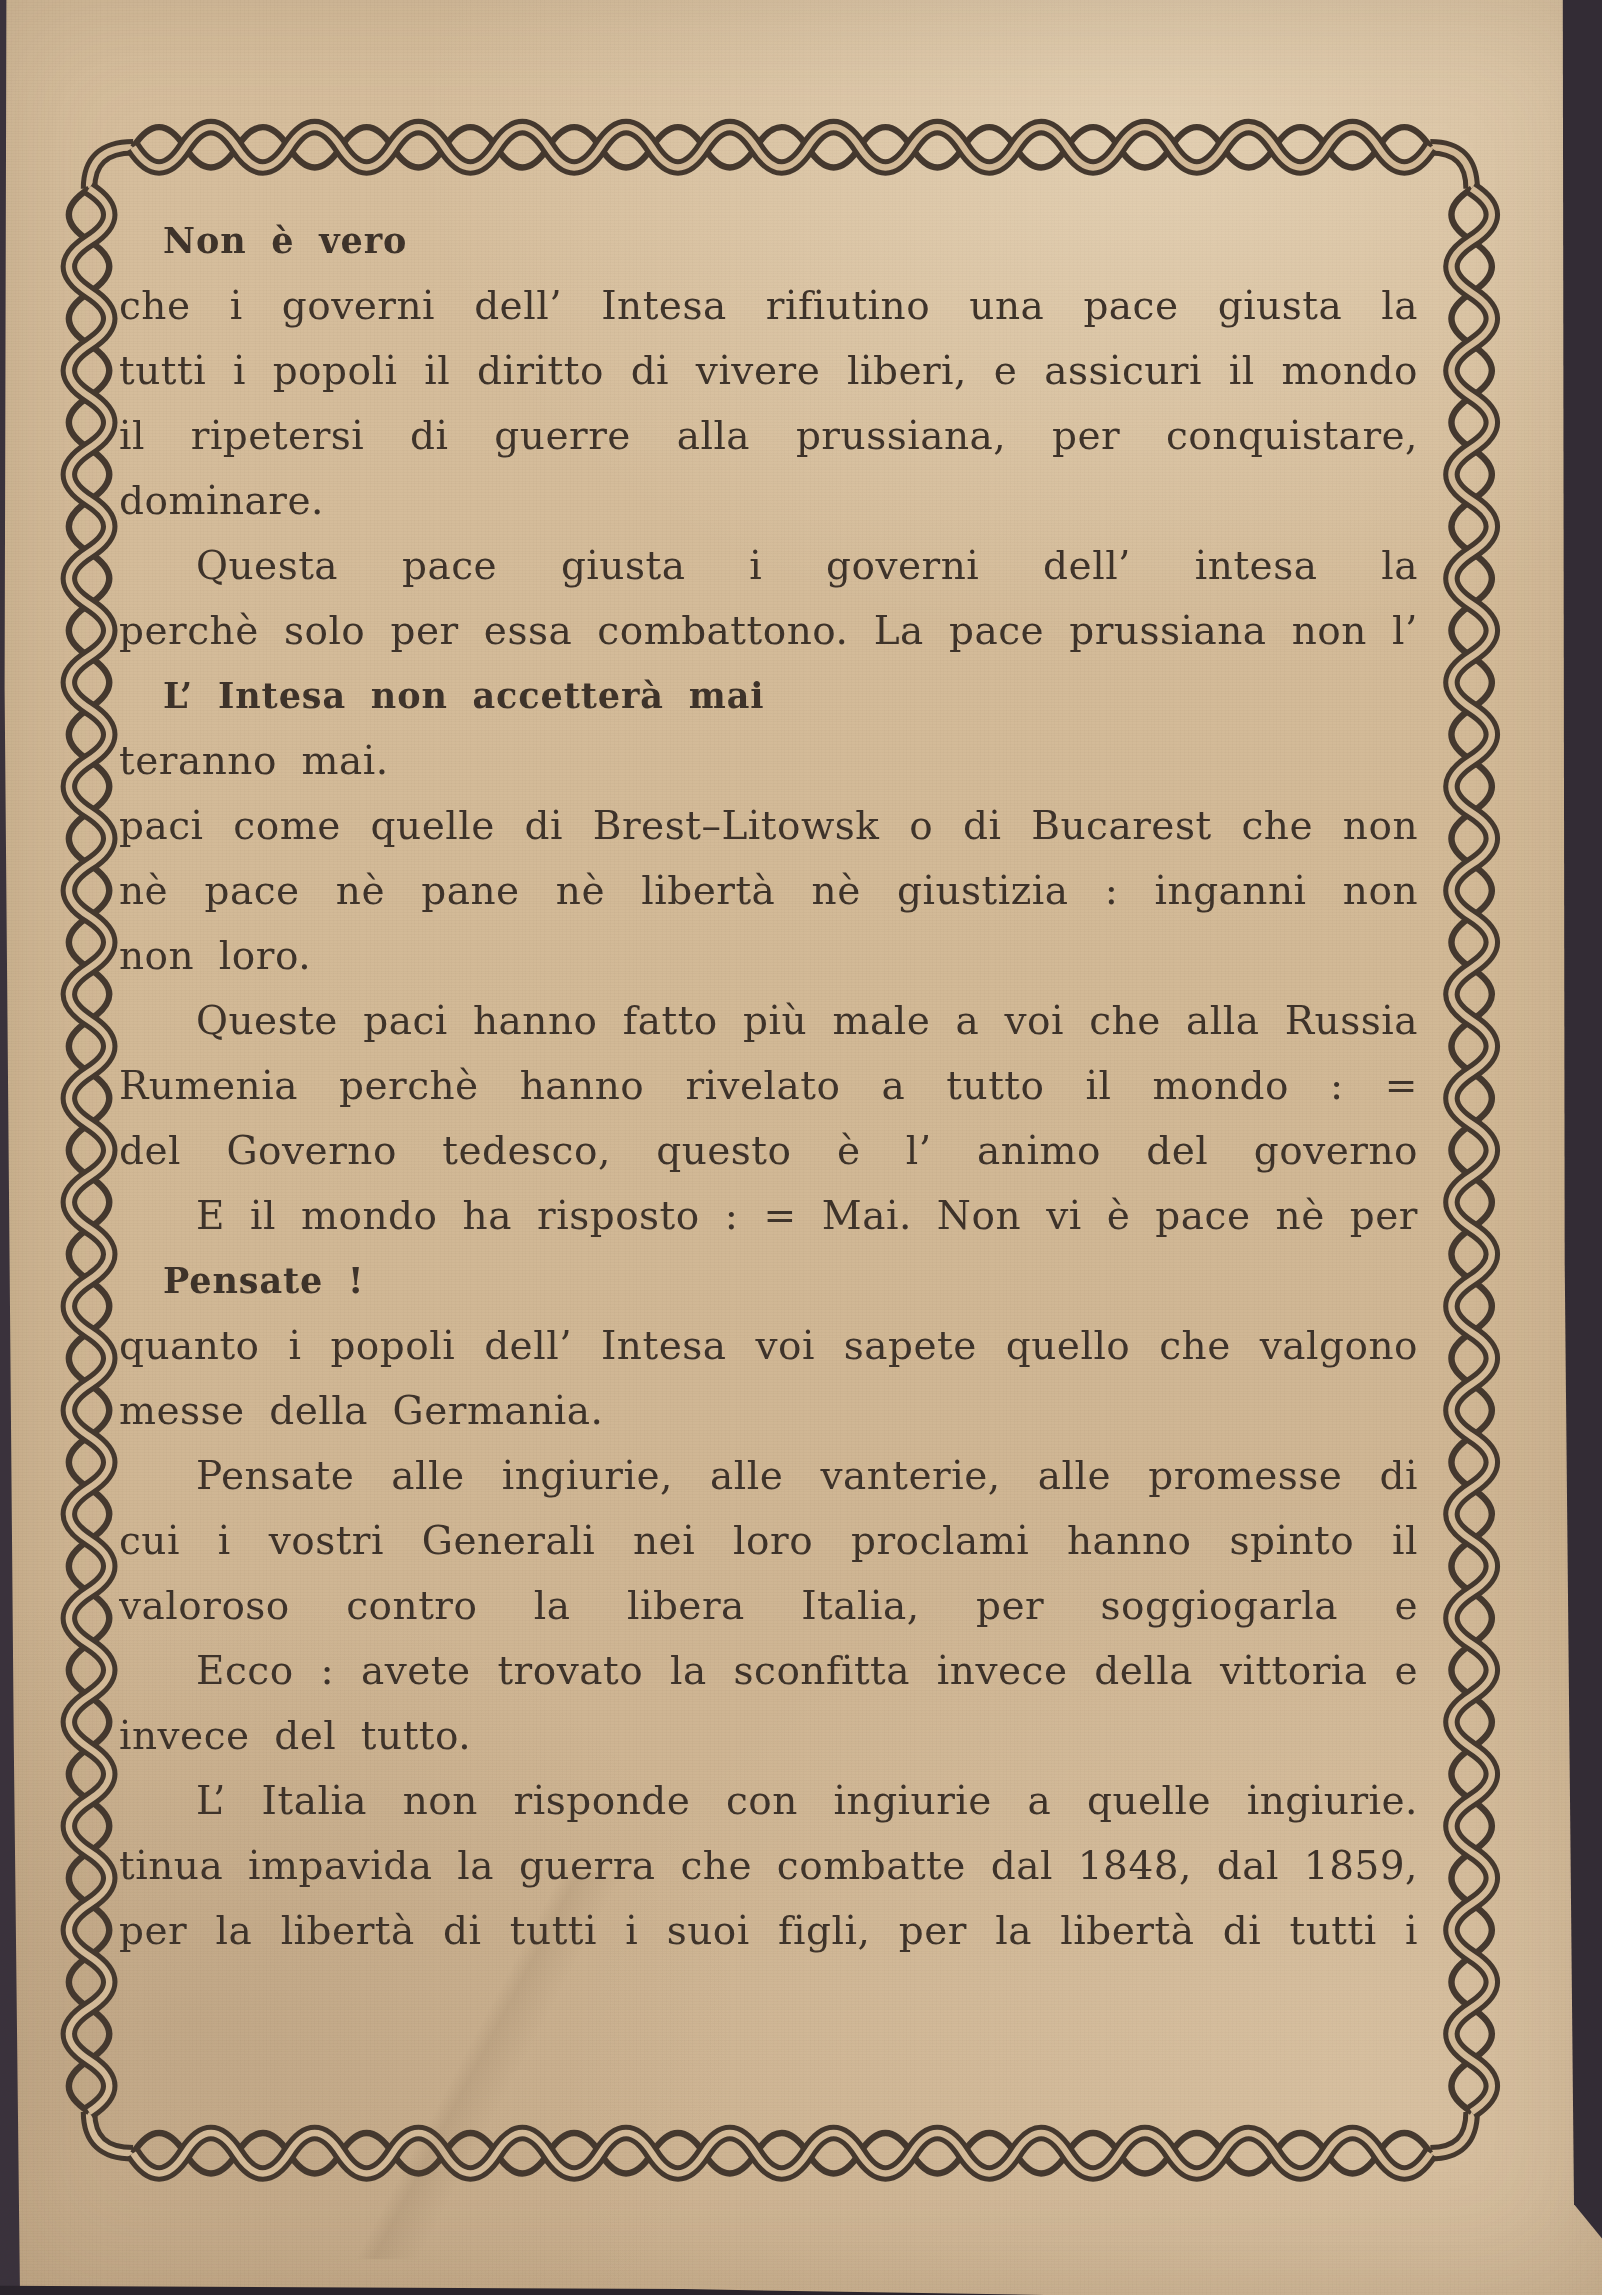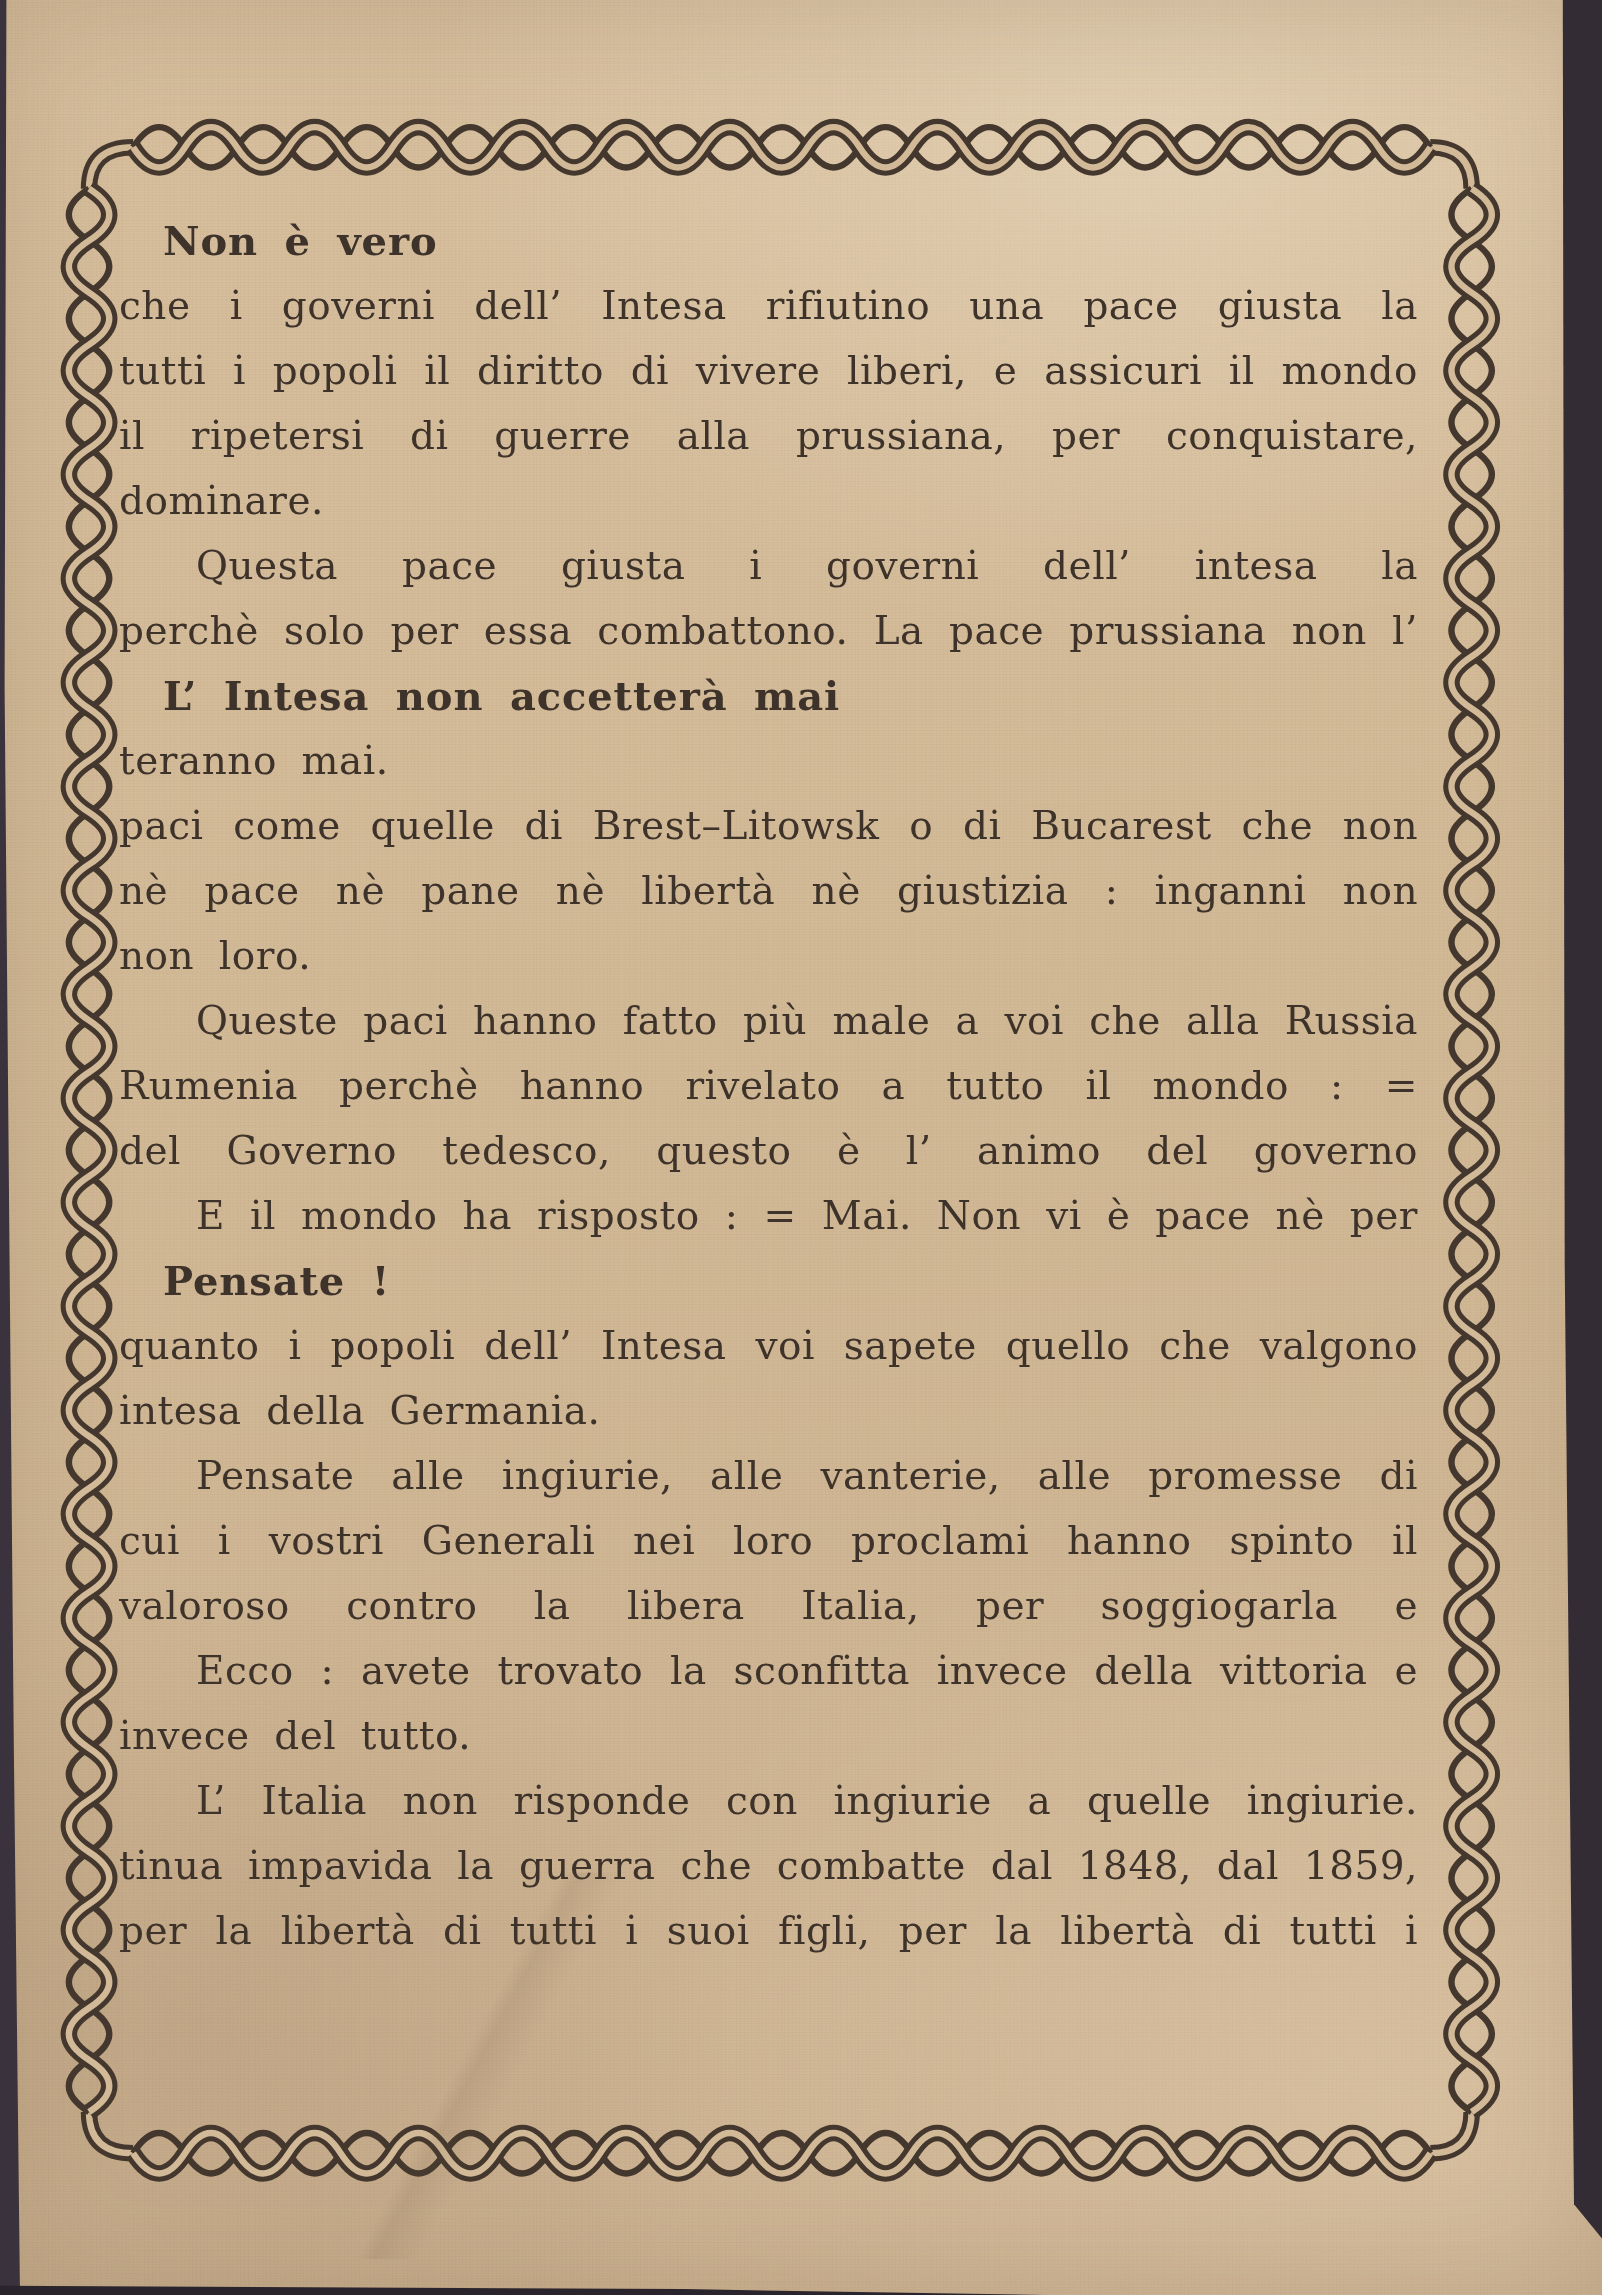--- a/index.html
+++ b/index.html
@@ -41,21 +41,21 @@
   .ck{stroke:var(--bink);stroke-width:18;}
   .cp{stroke:var(--paper-line);stroke-width:7;}
   
   #textblock{
     position:absolute;left:119px;top:208px;width:1299px;
     font-size:39px;
     letter-spacing:0.5px;
     word-spacing:.30em;
   }
   .line{height:65px;line-height:65px;overflow:hidden;}
-  .h{font-weight:700;font-size:40px;padding-left:44px;letter-spacing:0.9px;}
+  .h{font-weight:700;font-size:35px;padding-left:44px;letter-spacing:0.9px;}
   .i{text-indent:77px;}
   .j{text-align:justify;text-align-last:justify;}
 </style>
 </head>
 <body>
 
 <div id="page">
 
   <svg id="border-svg" width="1602" height="2296" viewBox="0 0 1745 2500" aria-hidden="true">
 
@@ -103,21 +103,21 @@
     <div class="line">teranno mai.</div>
     <div class="line j">paci come quelle di Brest–Litowsk o di Bucarest che non dànno</div>
     <div class="line j">nè pace nè pane nè libertà nè giustizia : inganni non trattati, tregue</div>
     <div class="line">non loro.</div>
     <div class="line j i">Queste paci hanno fatto più male a voi che alla Russia e alla</div>
     <div class="line j">Rumenia perchè hanno rivelato a tutto il mondo : = Questo è l’ animo</div>
     <div class="line j">del Governo tedesco, questo è l’ animo del governo austroungarico.</div>
     <div class="line j i">E il mondo ha risposto : = Mai. Non vi è pace nè per gli</div>
     <div class="line h">Pensate !</div>
     <div class="line j">quanto i popoli dell’ Intesa voi sapete quello che valgono le pro-</div>
-    <div class="line">intesa della Germania.</div>
+    <div class="line">messe della Germania.</div>
     <div class="line j i">Pensate alle ingiurie, alle vanterie, alle promesse di rapina con</div>
     <div class="line j">cui i vostri Generali nei loro proclami hanno spinto il vostro esercito</div>
     <div class="line j">valoroso contro la libera Italia, per soggiogarla e saccheggiarla.</div>
     <div class="line j i">Ecco : avete trovato la sconfitta invece della vittoria e il sangue</div>
     <div class="line">invece del tutto.</div>
     <div class="line j i">L’ Italia non risponde con ingiurie a quelle ingiurie. Essa con-</div>
     <div class="line j">tinua impavida la guerra che combatte dal 1848, dal 1859, dal 1866</div>
     <div class="line j">per la libertà di tutti i suoi figli, per la libertà di tutti i popoli.</div>
   </div>
 

